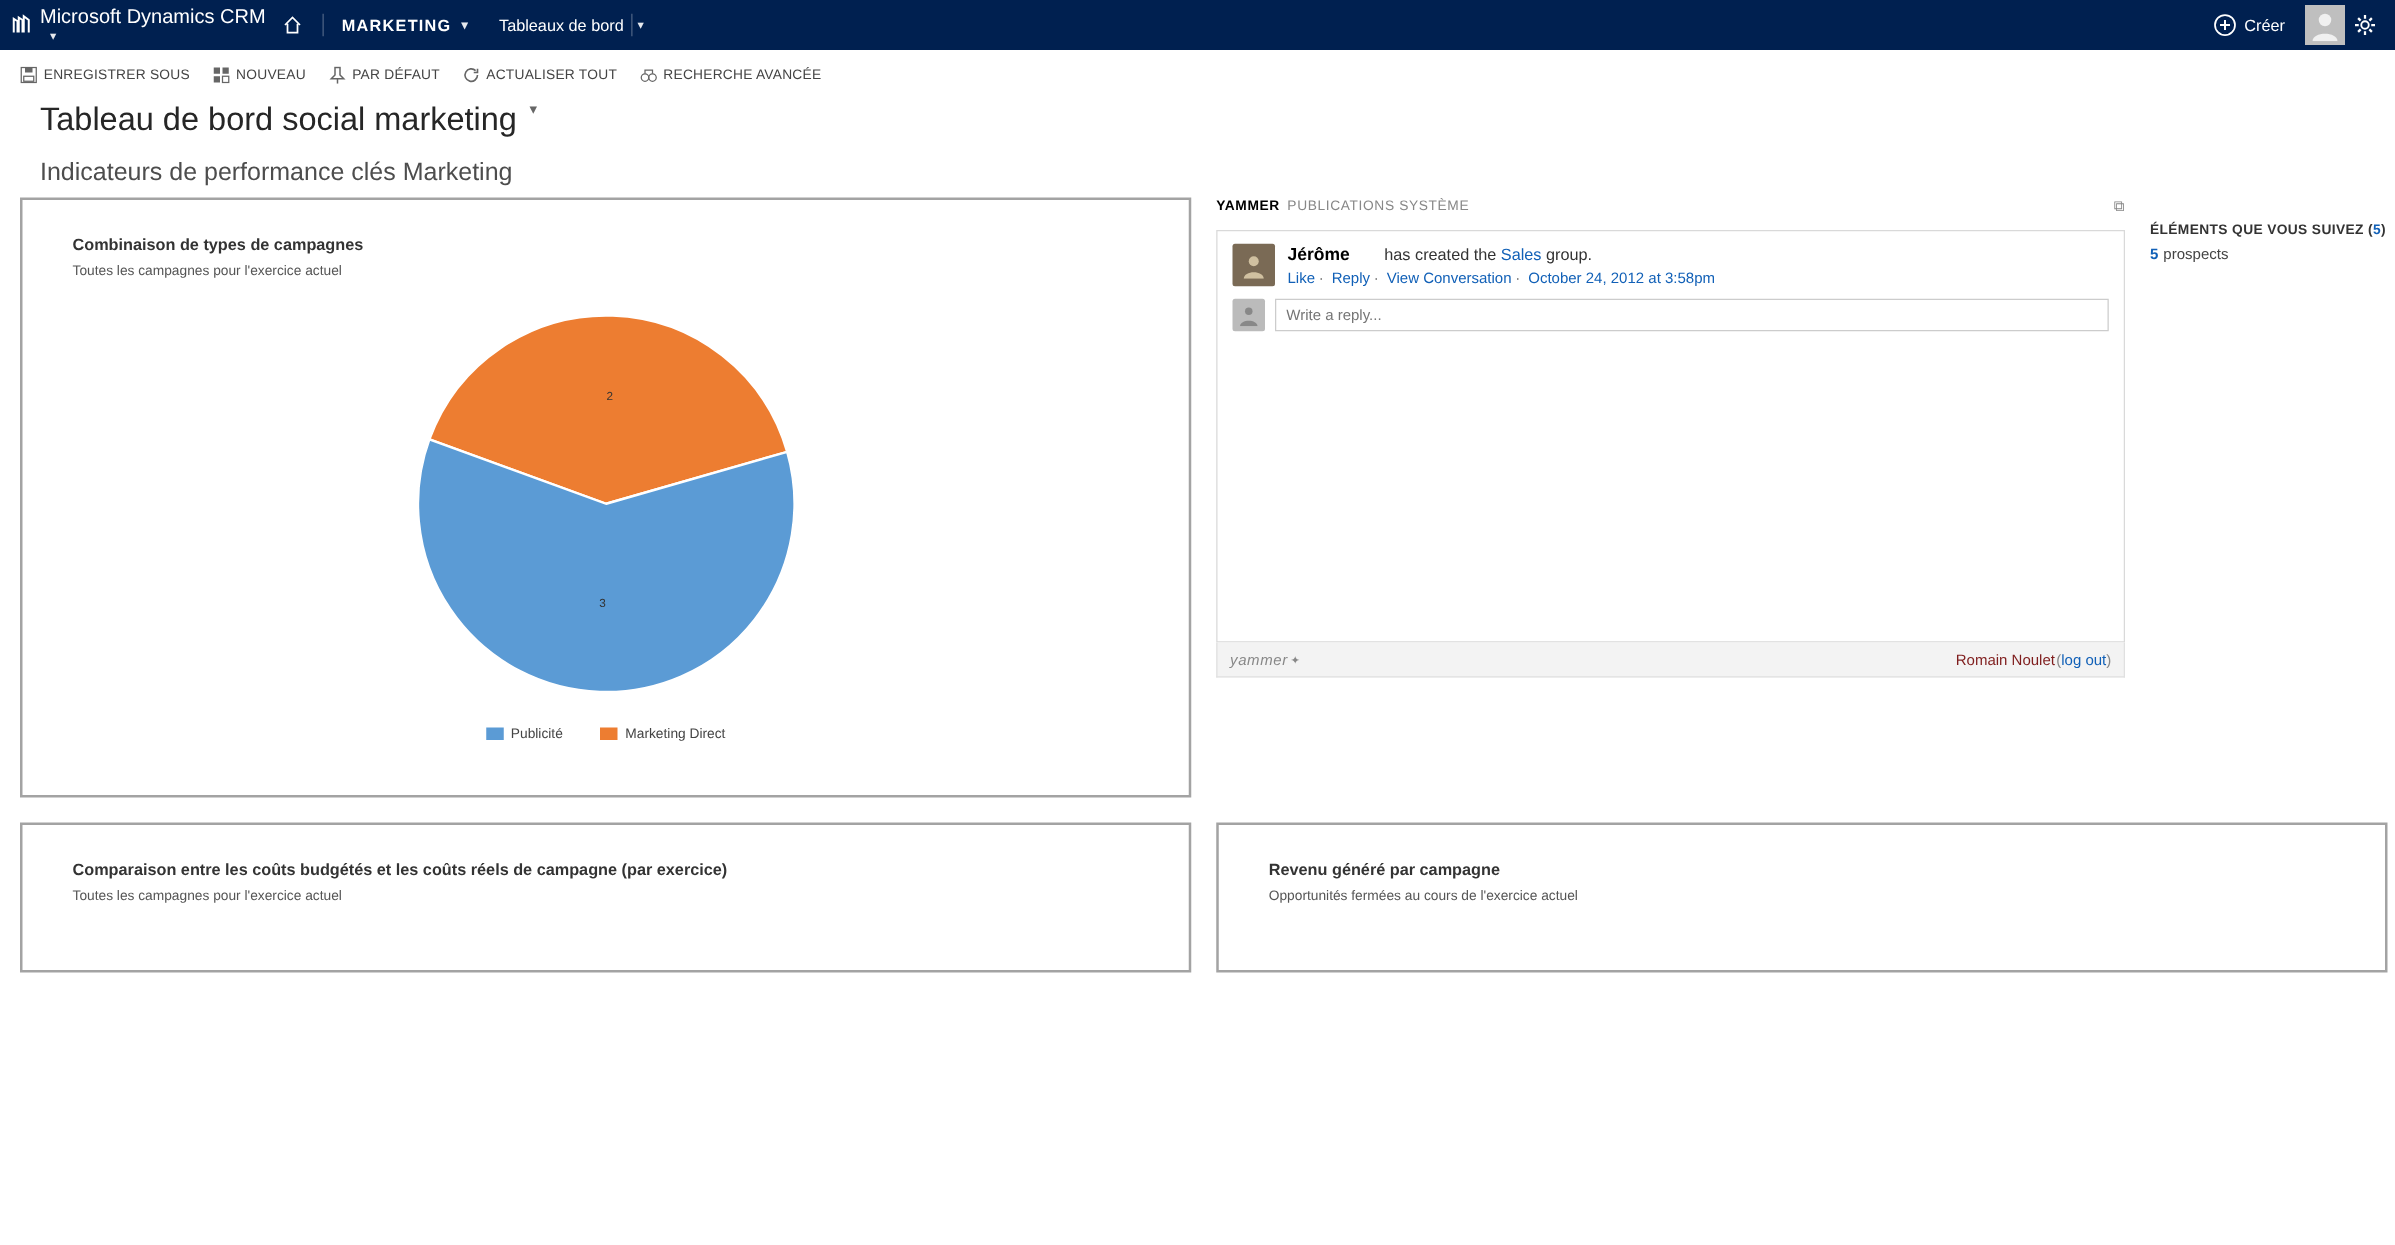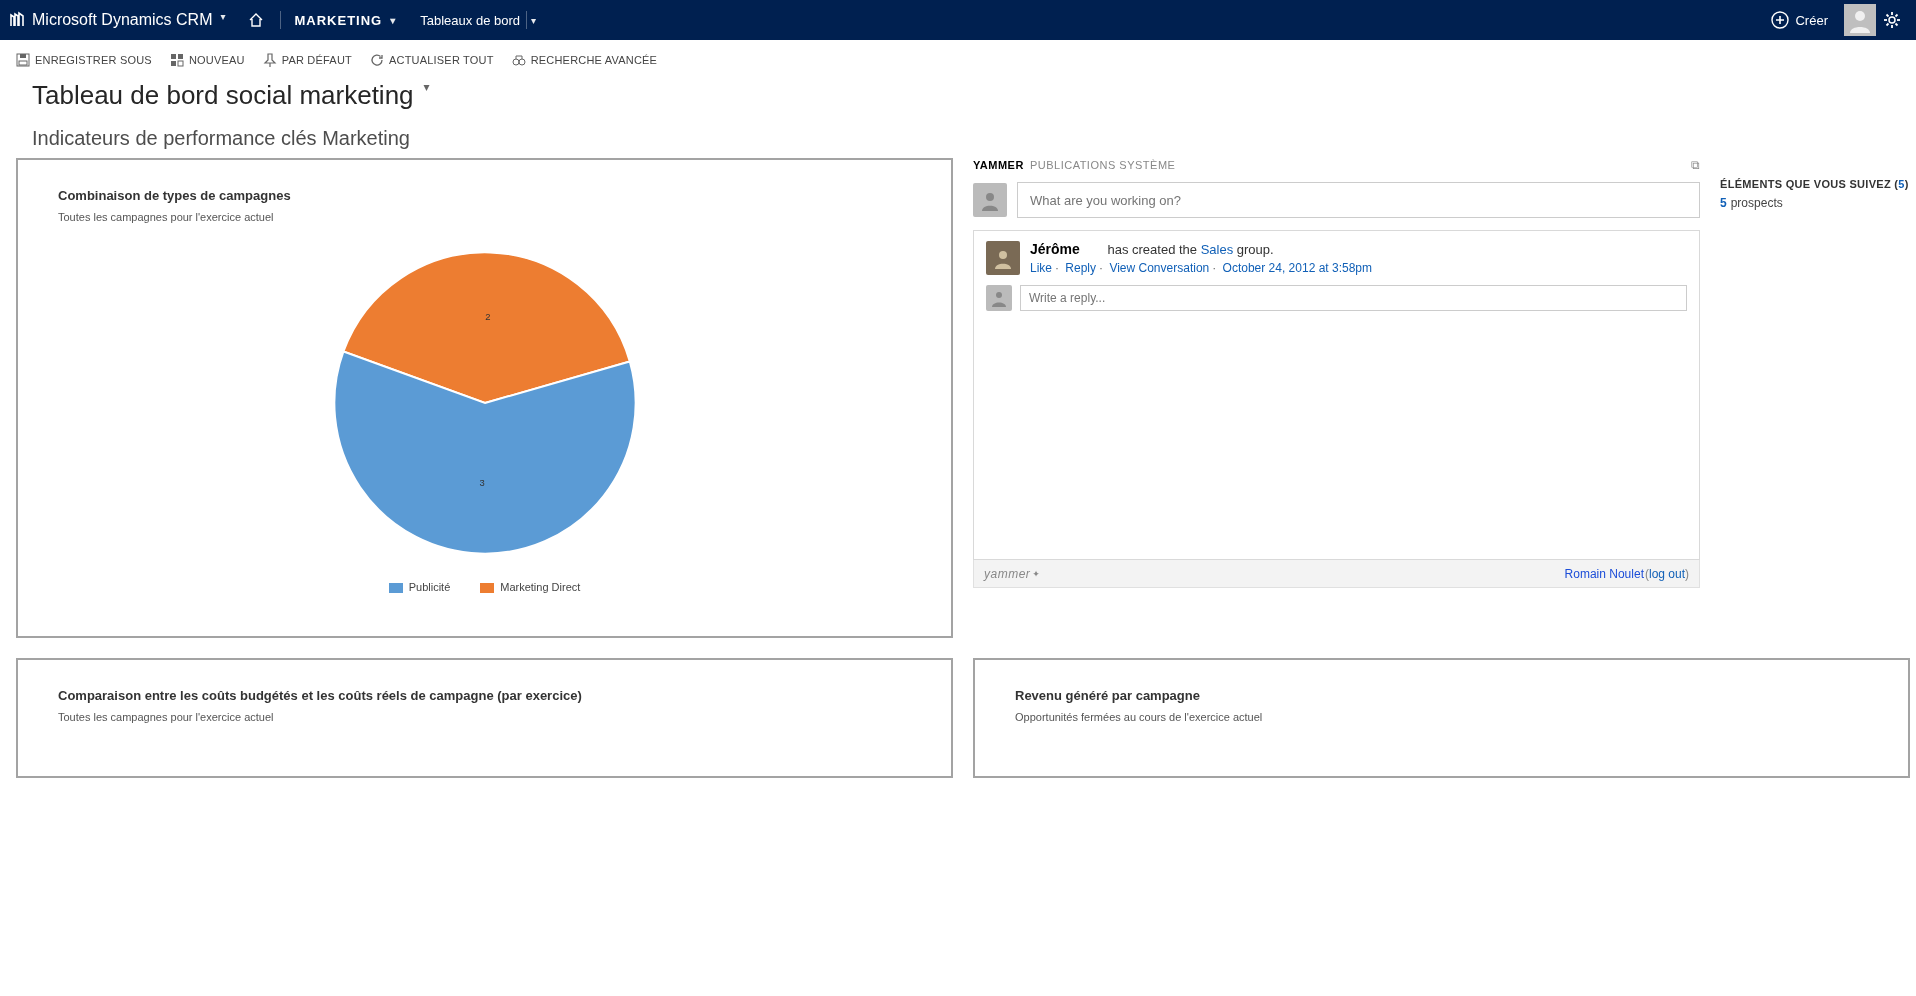--- a/index.html
+++ b/index.html
@@ -2,21 +2,21 @@
 <html><head>
 <meta charset="utf-8">
 <style>
   * { box-sizing: border-box; margin: 0; padding: 0; }
   html, body { font-family: "Segoe UI", Arial, sans-serif; font-size: 13px; color: #333; background: #fff; height: 100%; }
   a { color: #1160b7; text-decoration: none; cursor: pointer; }
 
   
   .topnav { background: #002050; color: #fff; height: 40px; display: flex; align-items: center; padding: 0 8px; }
   .topnav .brand-icon { margin-right: 6px; display: inline-flex; }
-  .topnav .brand { font-size: 16px; font-weight: 300; display: flex; align-items: flex-start; margin-right: 4px; }
+  .topnav .brand { font-size: 16px; font-weight: 300; display: flex; align-items: flex-start; margin-right: 4px; flex-direction: column; }
   .topnav .chev { font-size: 10px; margin: 0 8px; opacity: .9; }
   .topnav .home-icon { margin: 0 10px; display: inline-flex; cursor: pointer; }
   .topnav .divider { width: 1px; height: 18px; background: rgba(255,255,255,.3); margin: 0 6px; }
   .topnav .module { font-size: 13px; font-weight: 600; letter-spacing: 1px; display: flex; align-items: center; margin: 0 8px; cursor: pointer; }
   .topnav .sub { font-size: 13px; font-weight: 400; display: flex; align-items: center; margin-left: 8px; cursor: pointer; text-align: center; }
   .topnav .spacer { flex: 1; }
   .topnav .create { display: flex; align-items: center; cursor: pointer; margin-right: 10px; }
   .topnav .create span { margin-left: 6px; }
   .topnav .user-box { width: 32px; height: 32px; background: #bfbfbf; margin-left: 6px; display:flex; align-items:center; justify-content:center; cursor:pointer; }
   .topnav .gear-box { width: 32px; height: 40px; display:flex; align-items:center; justify-content:center; cursor:pointer; }
@@ -67,21 +67,21 @@
   .ypost .body .name { font-weight:700; font-size:14px; color:#000; display:inline-block; margin-right: 24px; }
   .ypost .body .line { font-size:13px; color:#333; }
   .ypost .meta { font-size:12px; margin-top:4px; }
   .ypost .meta .sep { color:#666; margin:0 3px; }
   .yreply { margin: 0 12px 10px 12px; display:flex; align-items:center; gap:8px; }
   .yreply .avatar { width:26px; height:26px; }
   .yreply input { flex:1; height:26px; border:1px solid #ccc; padding:0 8px; font-size:12px; color:#1d4ed8; }
 
   .yfooter { background:#f3f3f3; border:1px solid #e0e0e0; border-top:none; height:28px; display:flex; align-items:center; padding:0 10px; font-size:12px; color:#888; }
   .yfooter .spacer { flex:1; }
-  .yfooter .who { color:#1d4ed8; }
+  .yfooter .who { color:#7f1d1d; }
 
   .follow-col { width: 190px; padding-top: 20px; }
   .follow-title { font-size:11px; font-weight:700; letter-spacing:.3px; }
   .follow-title .cnt { color:#1160b7; }
   .follow-line { font-size:12px; color:#444; margin-top:6px; }
   .follow-line .n { color:#1160b7; font-weight:700; margin-right:4px; }
 
   .panel.short { min-height: 120px; }
 
 </style>
@@ -212,29 +212,20 @@
             <span><span class="sw" style="background:#ed7d31"></span>Marketing Direct</span>
           </div>
       </div>
 
       <div class="right-col">
         <div class="yammer-col">
           <div class="ytabs">
             <span class="yt active">YAMMER</span>
             <span class="yt muted">PUBLICATIONS SYSTÈME</span>
             <span class="pop">⧉</span>
-          </div>
-          <div class="compose">
-            <div class="avatar">
-              <svg width="22" height="22" viewBox="0 0 22 22">
-                  <circle cx="11" cy="8" r="4" fill="#888"></circle>
-                  <path d="M3 22 C3 15 19 15 19 22 Z" fill="#888"></path>
-                </svg>
-            </div>
-            <input type="text" placeholder="What are you working on?" style="">
           </div>
           <div class="yfeed">
             <div class="ypost">
               <div class="avatar" style="background:#7a6a55">
                  <svg width="22" height="22" viewBox="0 0 22 22">
                     <circle cx="11" cy="8" r="4" fill="#d0c0a0"></circle>
                     <path d="M3 22 C3 15 19 15 19 22 Z" fill="#d0c0a0"></path>
                   </svg>
               </div>
               <div class="body">

